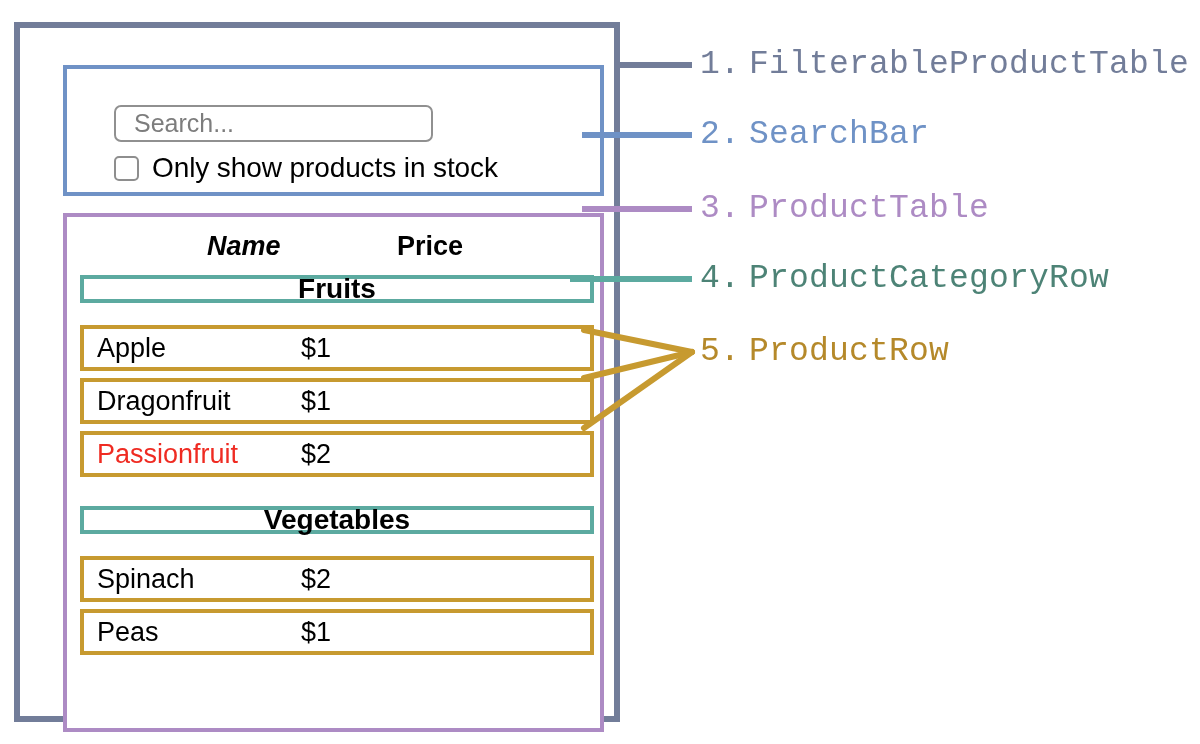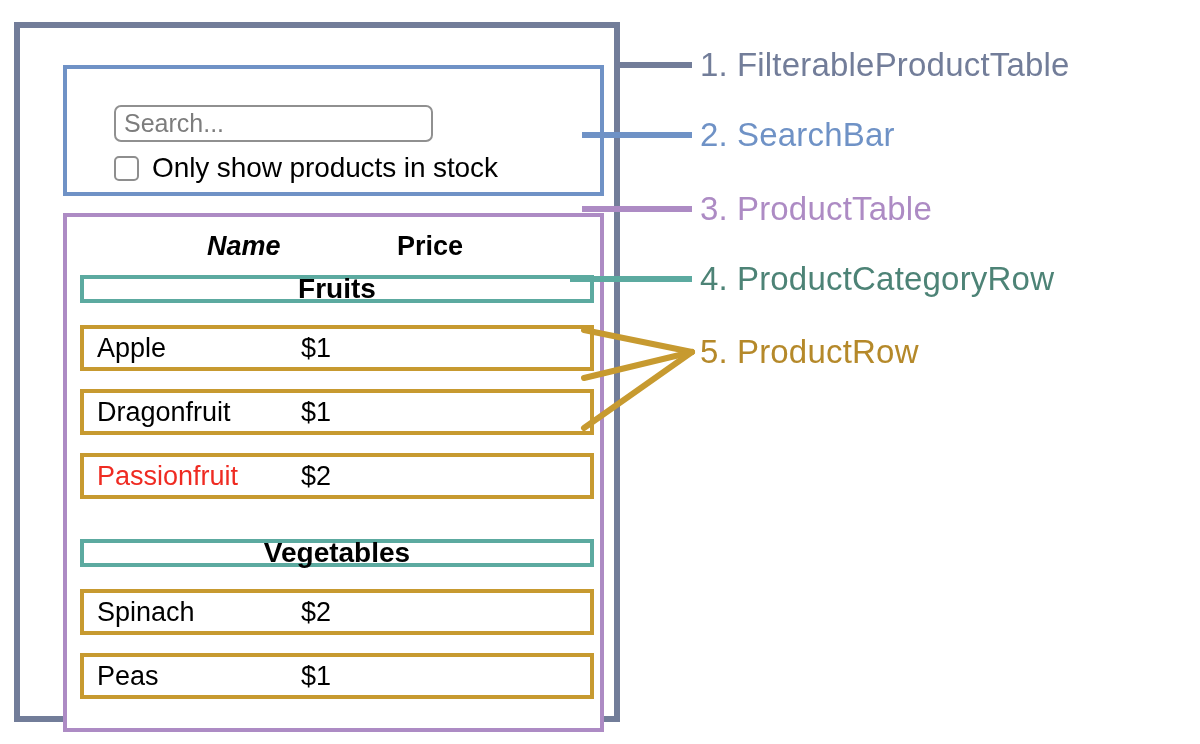--- a/index.html
+++ b/index.html
@@ -31,21 +31,21 @@
   #search-input {
     position: absolute;
     left: 47px; top: 36px;
     width: 319px; height: 37px;
     border: 2px solid #909090;
     border-radius: 7px;
     background: #fff;
     font-family: "Liberation Sans", sans-serif;
     font-size: 25px;
     color: #6d28d9;
-    padding: 0 8px;
+    padding: 0 18px;
     line-height: 33px;
     outline: none;
   }
   #search-input::placeholder { color: #7d7d7d; opacity: 1; }
   #stock-filter-row {
     position: absolute;
     left: 47px; top: 83px;
     display: flex; align-items: center; gap: 13px; text-align: center;
   }
   #stock-checkbox {
@@ -88,40 +88,40 @@
     background: #fff;
     display: flex; align-items: center; justify-content: center;
     font-size: 28px; font-weight: bold; color: #000;
     margin-bottom: 22px;
   }
   .product-row {
     position: relative;
     height: 46px;
     border: 4px solid var(--c-row);
     background: #fff;
-    margin-bottom: 18px;
+    margin-bottom: 7px;
   }
   .product-row .cell-name {
     position: absolute; left: 13px; top: 50%;
     transform: translateY(-50%);
     font-size: 27px; color: #000; white-space: nowrap;
   }
   .product-row .cell-name.oos { color: var(--c-oos); }
   .product-row .cell-price {
     position: absolute; left: 217px; top: 50%;
     transform: translateY(-50%);
     font-size: 27px; color: #000;
   }
   .group-gap { height: 22px; }
 
   
   #connectors { position: absolute; left: 0; top: 0; width: 1200px; height: 744px; pointer-events: none; }
 
   
-  #legend { position: absolute; left: 0; top: 0; width: 1020px; height: 744px; }
+  #legend { position: absolute; left: 0; top: 0; width: 1020px; height: 744px; font-family: Liberation Mono, monospace; }
   .legend-item {
     position: absolute;
     left: 700px;
     font-size: 33px;
     font-weight: 500;
     white-space: nowrap;
     letter-spacing: 0.2px;
   }
   .legend-num { margin-right: 9px; }
 </style>

